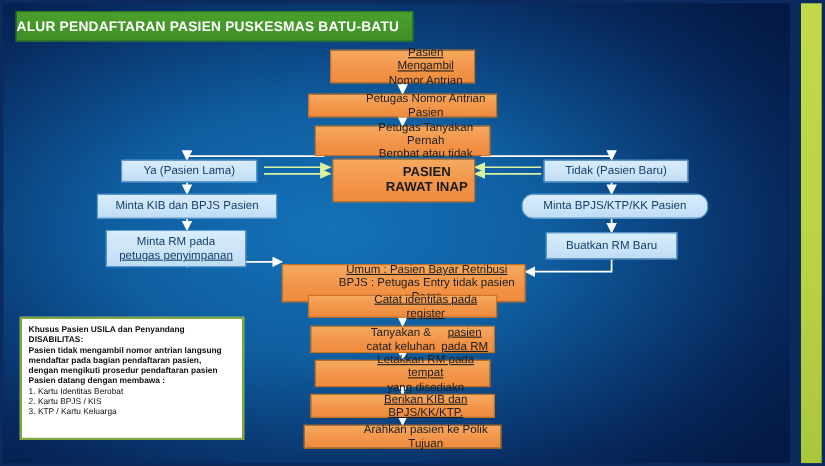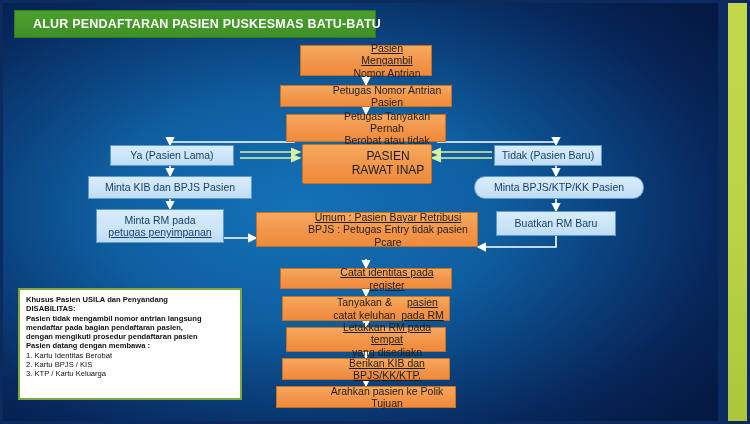--- a/index.html
+++ b/index.html
@@ -30,21 +30,21 @@
   }
   
   .titlebar{
     position:absolute;left:14px;top:10px;width:360px;height:26px;
     background:linear-gradient(to bottom,#4aa02c 0%,#3f8f26 100%);
     border:1px solid #2f7a1d;
     display:flex;align-items:center;
   }
   .titlebar .t{
     color:#ffffff;font-size:12.5px;font-weight:bold;letter-spacing:.2px;
-    padding-left:18px;white-space:nowrap;
+    white-space:nowrap;
   }
   
   .node{
     position:absolute;box-sizing:border-box;
     display:flex;align-items:center;justify-content:center;
     text-align:center;line-height:1.15;
     font-size:10.5px;color:#1b1b1b;
     padding:2px 4px;
   }
   .orange{
@@ -53,21 +53,21 @@
     color:#1d1d1d;
     padding-left:46px;
   }
   .blue{
     background:linear-gradient(to bottom,#d8ecfb 0%,#cbe4f8 60%,#bfdcf4 100%);
     border:1px solid #5b9bd0;
     color:#16406b;
   }
   .u{ text-decoration:underline; }
   .center-node{
-    font-size:12px;font-weight:normal;color:#1a1a1a;
+    font-size:12px;font-weight:bold;color:#1a1a1a;
   }
   
   .note{
     position:absolute;box-sizing:border-box;
     background:#ffffff;border:2px solid #7ea83b;
     padding:5px 6px;
     font-size:7.6px;line-height:1.22;color:#111;
     text-align:left;
   }
   .note .lead{font-weight:bold;}
@@ -146,21 +146,21 @@
 
   <div class="node orange" style="left:286px;top:114px;width:160px;height:28px;flex-direction:column;">
     <span>Petugas Tanyakan Pernah</span>
     <span>Berobat atau tidak</span>
   </div>
 
   <div class="node blue" style="left:110px;top:145px;width:124px;height:21px;">
     <span>Ya (Pasien Lama)</span>
   </div>
 
-  <div class="node blue" style="left:494px;top:145px;width:108px;height:21px;">
+  <div class="node blue" style="left:494px;top:145px;width:132px;height:21px;">
     <span>Tidak (Pasien Baru)</span>
   </div>
 
   <div class="node orange center-node" style="left:302px;top:144px;width:130px;height:40px;flex-direction:column;border-radius:2px;">
     <span>PASIEN</span>
     <span>RAWAT INAP</span>
   </div>
 
   <div class="node blue" style="left:88px;top:176px;width:164px;height:23px;">
     <span>Minta KIB dan BPJS Pasien</span>
@@ -172,21 +172,21 @@
 
   <div class="node blue" style="left:96px;top:209px;width:128px;height:34px;flex-direction:column;">
     <span>Minta RM pada</span>
     <span class="u">petugas penyimpanan</span>
   </div>
 
   <div class="node blue" style="left:496px;top:211px;width:120px;height:25px;">
     <span>Buatkan RM Baru</span>
   </div>
 
-  <div class="node orange" style="left:256px;top:212px;width:222px;height:35px;flex-direction:column;">
+  <div class="node orange" style="left:256px;top:240px;width:222px;height:35px;flex-direction:column;">
     <span class="u">Umum : Pasien Bayar Retribusi</span>
     <span>BPJS : Petugas Entry tidak pasien Pcare</span>
   </div>
 
   <div class="node orange" style="left:280px;top:268px;width:172px;height:21px;">
     <span class="u">Catat identitas pada register</span>
   </div>
 
   <div class="node orange" style="left:282px;top:296px;width:168px;height:25px;">
     <span>Tanyakan &amp; catat keluhan</span>
@@ -199,21 +199,21 @@
   </div>
 
   <div class="node orange" style="left:282px;top:358px;width:168px;height:22px;">
     <span class="u">Berikan KIB dan BPJS/KK/KTP.</span>
   </div>
 
   <div class="node orange" style="left:276px;top:386px;width:180px;height:22px;">
     <span>Arahkan pasien ke Polik Tujuan</span>
   </div>
 
-  <div class="note" style="left:18px;top:288px;width:224px;height:112px;">
+  <div class="note" style="left:18px;top:288px;width:204px;height:112px;">
     <div class="lead">Khusus Pasien USILA  dan Penyandang</div>
     <div class="lead">DISABILITAS:</div>
     <div class="lead">Pasien tidak mengambil nomor antrian langsung</div>
     <div class="lead">mendaftar pada bagian pendaftaran pasien,</div>
     <div class="lead">dengan  mengikuti prosedur pendaftaran pasien</div>
     <div class="lead">Pasien datang dengan membawa :</div>
     <div>1. Kartu Identitas Berobat</div>
     <div>2. Kartu BPJS / KIS</div>
     <div>3. KTP / Kartu Keluarga</div>
   </div>

